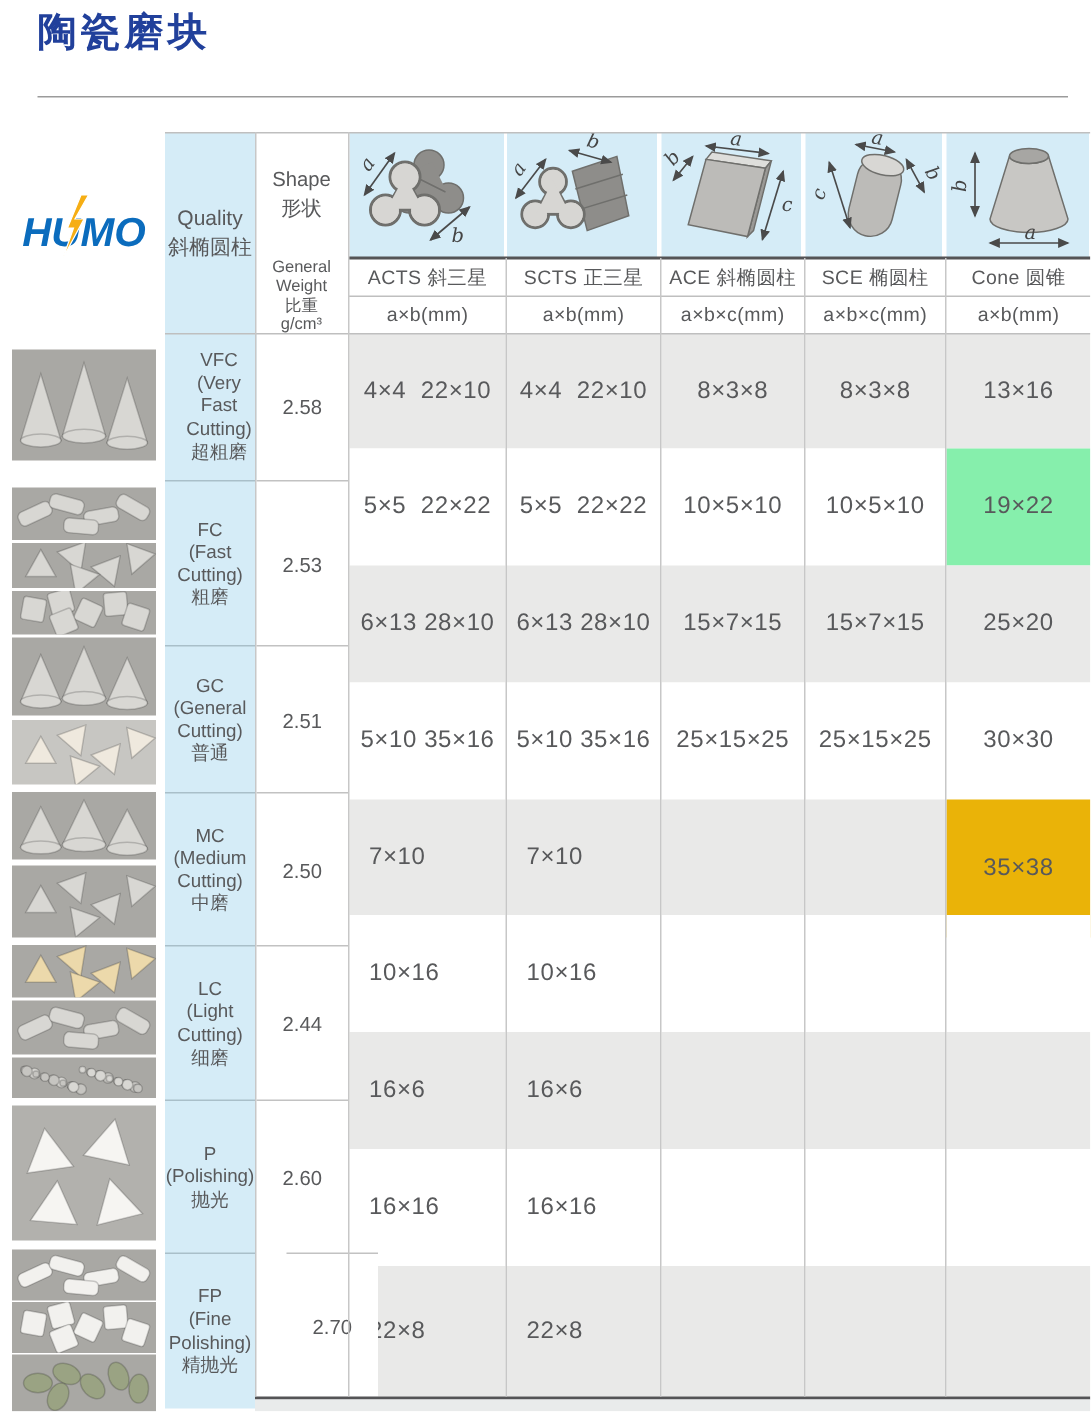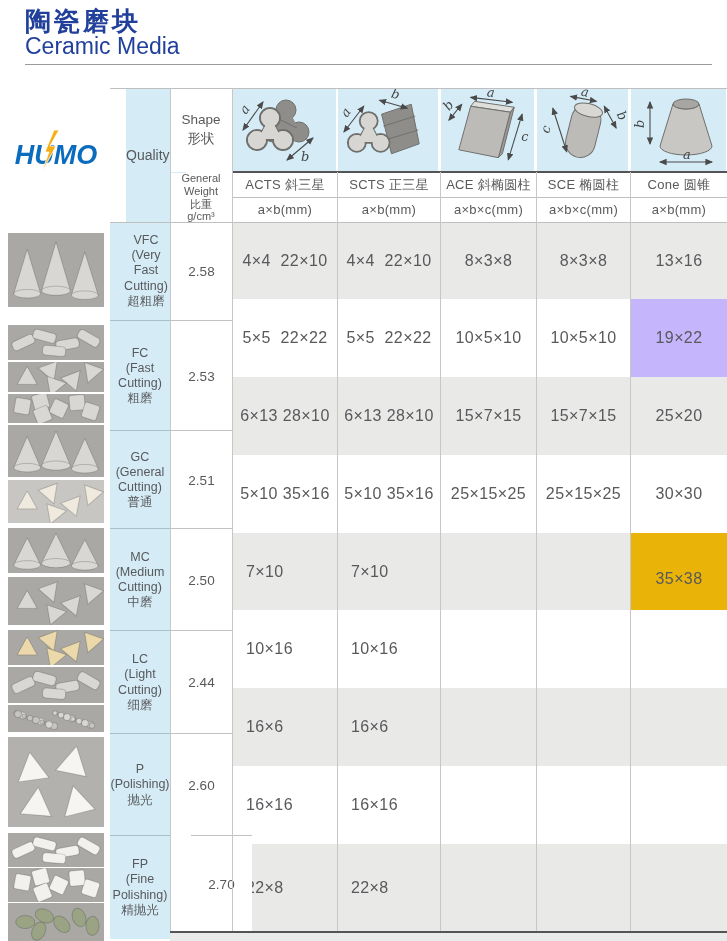--- a/index.html
+++ b/index.html
@@ -31,33 +31,32 @@
   .dim{stroke:#4a4a4a;stroke-width:1.1;}
   .diagram-cell{background:#d5ecf7;}
   .diagram-cell svg{display:block;width:100%;height:100%;}
 </style>
 </head>
 <body>
 
 <div id="page">
 
   <div class="abs title-zh" style="color: rgb(33, 64, 155);">陶瓷磨块</div>
-  <div class="abs title-en" style="color: rgb(33, 64, 155);">Ceramic Media</div>
   <div class="abs divider"></div>
 
   <div class="abs flexc" style="left:4px;top:88px;width:104px;height:134px;background:#fff;">
     <div class="logo" style="color: rgb(11, 108, 189);">
       <span>HUMO</span>
       <svg class="bolt" width="20" height="44" viewBox="0 0 20 44">
         <polygon points="13,0 4,22 8,22 1,42 15,16 9,16 18,0" fill="#f6ae14" stroke="#ffffff" stroke-width="0.8"></polygon>
       </svg>
     </div>
   </div>
 
-  <div class="abs flexc bluecell qhdr" style="left:126px;top:88px;width:60px;height:134px;">
+  <div class="abs flexc bluecell qhdr" style="left:110px;top:88px;width:60px;height:134px;flex-direction:column;">
     <div>Quality</div>
     <div>斜椭圆柱</div>
   </div>
 
   <div class="abs flexc shdr" style="left:170px;top:88px;width:62px;height:84px;flex-direction:column;background:#fff;">
     <div>Shape</div>
     <div>形状</div>
   </div>
   <div class="abs flexc whdr" style="left:170px;top:173px;width:62px;height:49px;background:#fff;">General
 Weight
@@ -196,21 +195,21 @@
   <div id="dataCells">
       <div class="abs dcell center" style="left:233px;top:222px;width:104px;height:77px;background:#e9e9e8;">4×4  22×10</div>
       <div class="abs dcell center" style="left:338px;top:222px;width:102px;height:77px;background:#e9e9e8;">4×4  22×10</div>
       <div class="abs dcell center" style="left:441px;top:222px;width:95px;height:77px;background:#e9e9e8;">8×3×8</div>
       <div class="abs dcell center" style="left:537px;top:222px;width:93px;height:77px;background:#e9e9e8;">8×3×8</div>
       <div class="abs dcell center" style="left:631px;top:222px;width:96px;height:77px;background:#e9e9e8;">13×16</div>
       <div class="abs dcell center" style="left:233px;top:299px;width:104px;height:78px;background:#ffffff;">5×5  22×22</div>
       <div class="abs dcell center" style="left:338px;top:299px;width:102px;height:78px;background:#ffffff;">5×5  22×22</div>
       <div class="abs dcell center" style="left:441px;top:299px;width:95px;height:78px;background:#ffffff;">10×5×10</div>
       <div class="abs dcell center" style="left:537px;top:299px;width:93px;height:78px;background:#ffffff;">10×5×10</div>
-      <div class="abs dcell center" style="left:631px;top:299px;width:96px;height:78px;background:#c4b5fd;text-align:right;">19×22</div>
+      <div class="abs dcell center" style="left:631px;top:299px;width:96px;height:78px;background:#86efac;text-align:right;">19×22</div>
       <div class="abs dcell center" style="left:233px;top:377px;width:104px;height:78px;background:#e9e9e8;">6×13 28×10</div>
       <div class="abs dcell center" style="left:338px;top:377px;width:102px;height:78px;background:#e9e9e8;">6×13 28×10</div>
       <div class="abs dcell center" style="left:441px;top:377px;width:95px;height:78px;background:#e9e9e8;">15×7×15</div>
       <div class="abs dcell center" style="left:537px;top:377px;width:93px;height:78px;background:#e9e9e8;">15×7×15</div>
       <div class="abs dcell center" style="left:631px;top:377px;width:96px;height:78px;background:#e9e9e8;">25×20</div>
       <div class="abs dcell center" style="left:233px;top:455px;width:104px;height:78px;background:#ffffff;">5×10 35×16</div>
       <div class="abs dcell center" style="left:338px;top:455px;width:102px;height:78px;background:#ffffff;">5×10 35×16</div>
       <div class="abs dcell center" style="left:441px;top:455px;width:95px;height:78px;background:#ffffff;">25×15×25</div>
       <div class="abs dcell center" style="left:537px;top:455px;width:93px;height:78px;background:#ffffff;">25×15×25</div>
       <div class="abs dcell center" style="left:631px;top:455px;width:96px;height:78px;background:#ffffff;">30×30</div>

